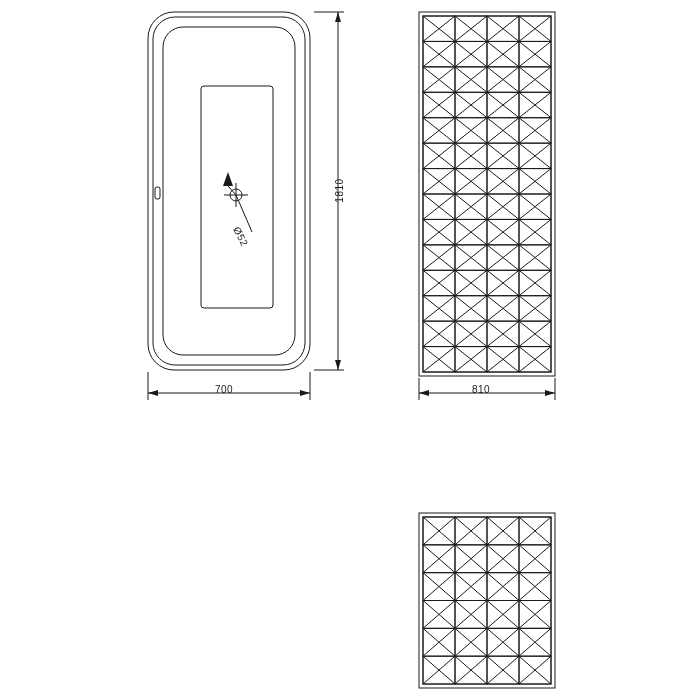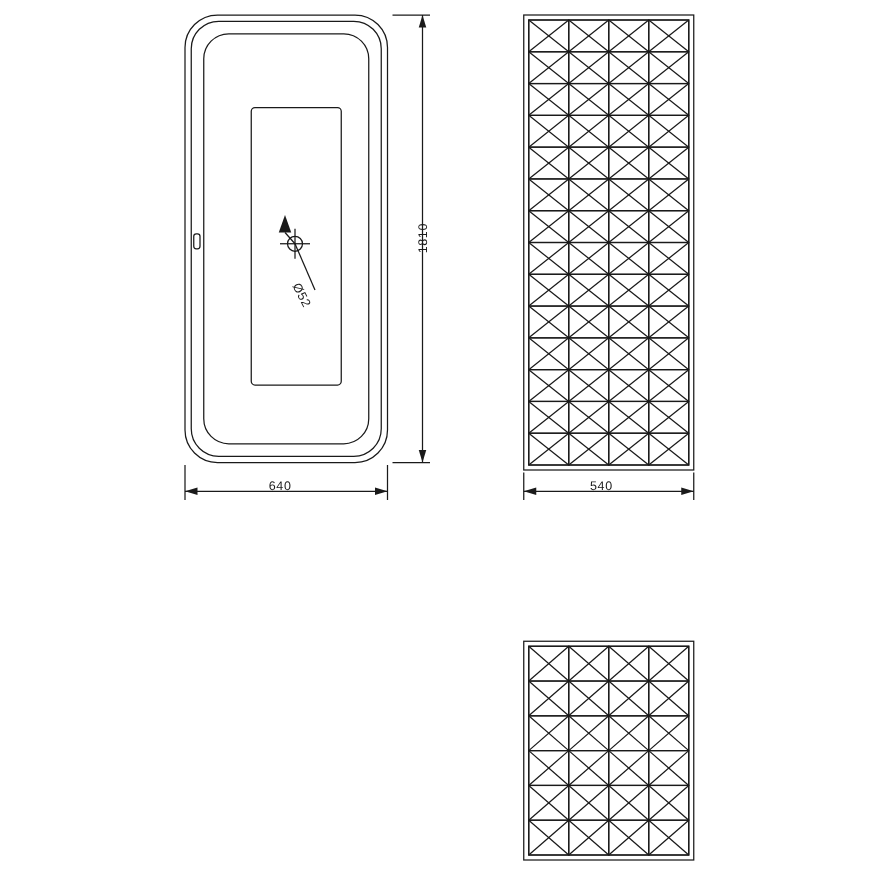--- a/index.html
+++ b/index.html
@@ -515,19 +515,19 @@
               <line x1="551" y1="656.1666666666666" x2="519" y2="684"></line>
             </g>
           </g>
       </g>
 
     </g>
   </svg>
 
   <div class="dim-label vertical" style="left: 327px; top: 185px; transform: rotate(-90deg);">1810</div>
 
-  <div class="dim-label" style="left: 215px; top: 384px;">640</div>
-
-  <div class="dim-label" style="left: 472px; top: 384px;">540</div>
+  <div class="dim-label" style="left: 215px; top: 384px;">700</div>
+
+  <div class="dim-label" style="left: 472px; top: 384px;">810</div>
 
   <div class="dim-label" style="left: 241px; top: 225px; transform: rotate(63deg); transform-origin: left top;">Ø52</div>
 
 </div>
 
 </body></html>

